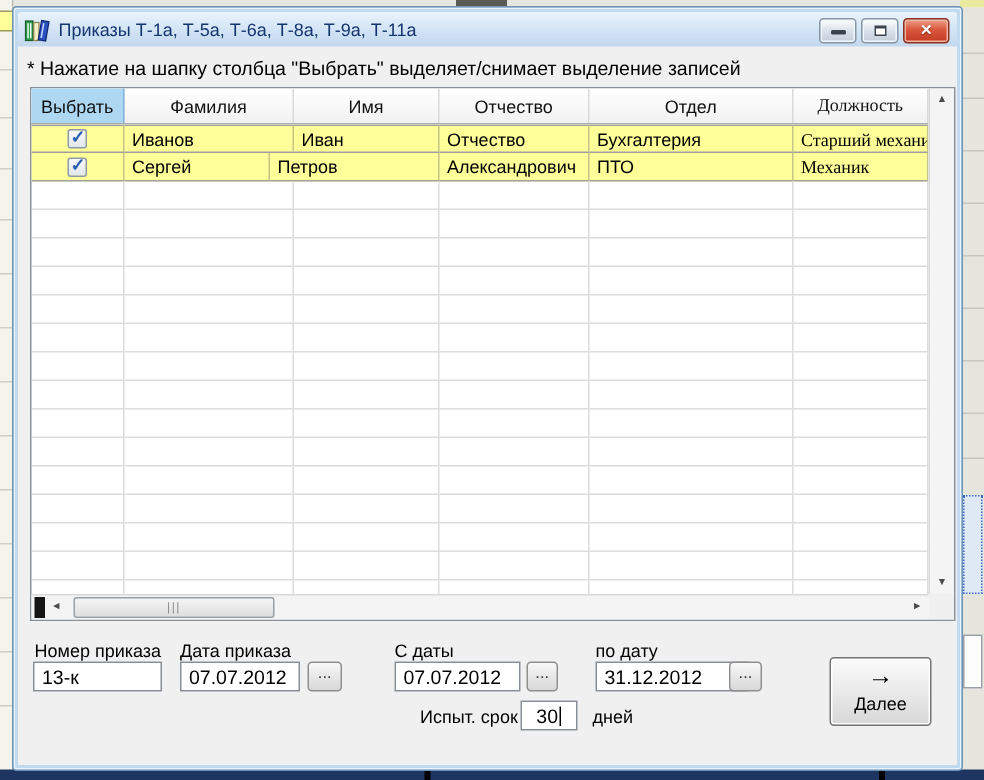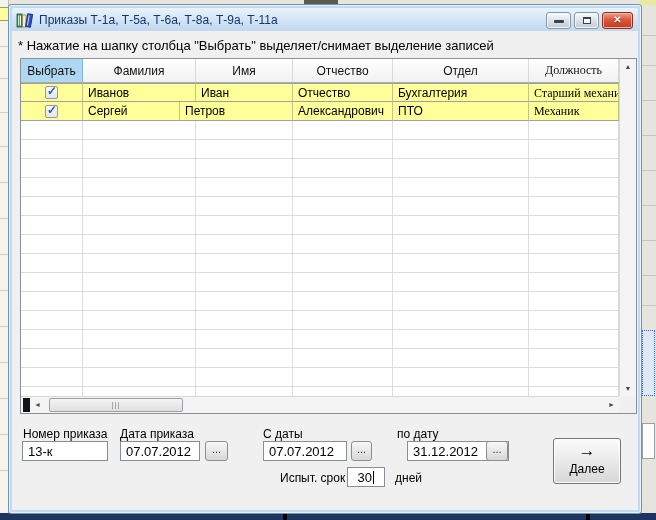--- a/index.html
+++ b/index.html
@@ -351,21 +351,21 @@
 
       <div class="flabel" style="left:108px; top:396px">Дата приказа</div>
       <div class="tinput" style="left:108px; top:410px; width:80px">07.07.2012</div>
       <div class="dots" style="left:193px; top:410px; width:23px">...</div>
 
       <div class="flabel" style="left:251px; top:396px">С даты</div>
       <div class="tinput" style="left:251px; top:410px; width:84px">07.07.2012</div>
       <div class="dots" style="left:339px; top:410px; width:21px">...</div>
 
       <div class="flabel" style="left:385px; top:396px">по дату</div>
-      <div class="tinput" style="left:395px; top:410px; width:102px">31.12.2012</div>
+      <div class="tinput" style="left:385px; top:410px; width:102px">31.12.2012</div>
       <div class="dots" style="left:474px; top:410px; width:22px">...</div>
 
       <div class="flabel" style="left:268px; top:440px">Испыт. срок</div>
       <div class="tinput prob" style="left:335px; top:436px; width:38px">
         <span>30</span>
         <span class="caret"></span>
       </div>
       <div class="unit" style="left:383px; top:440px">дней</div>
 
       <div class="next-btn">

